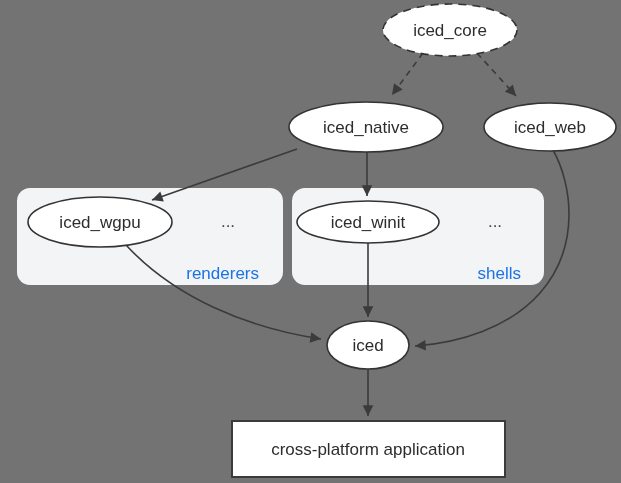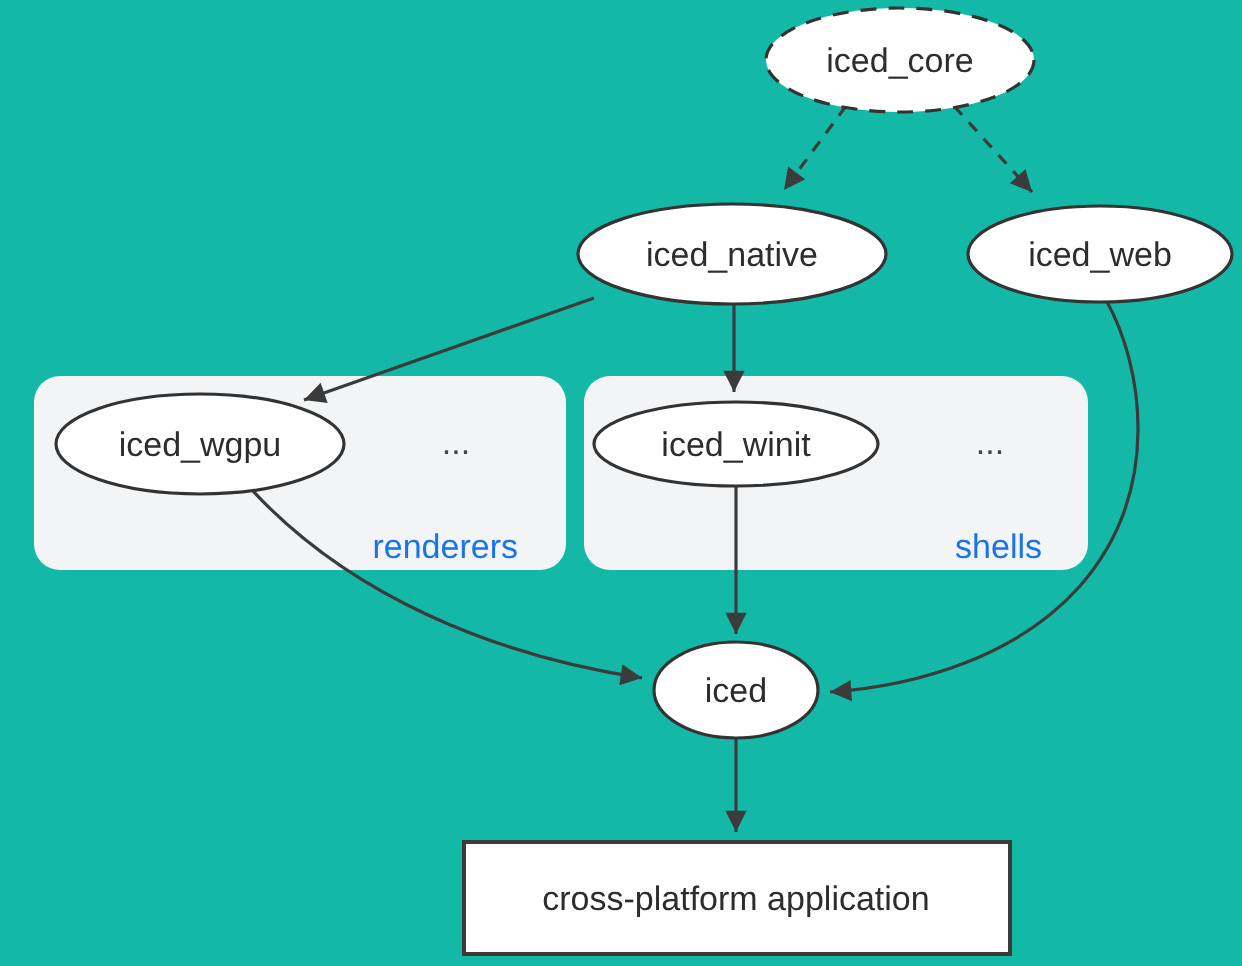--- a/index.html
+++ b/index.html
@@ -5,21 +5,21 @@
   html, body {
     margin: 0;
     padding: 0;
     background: #ffffff;
     font-family: "Liberation Sans", sans-serif;
   }
   .canvas {
     position: relative;
     width: 621px;
     height: 483px;
-    background: #14b8a6;
+    background: #737373;
     overflow: hidden;
   }
   svg { display: block; }
   .node-ellipse {
     fill: #ffffff;
     stroke: #333333;
     stroke-width: 1.6;
   }
   .node-ellipse.dashed {
     stroke-dasharray: 8 6;

